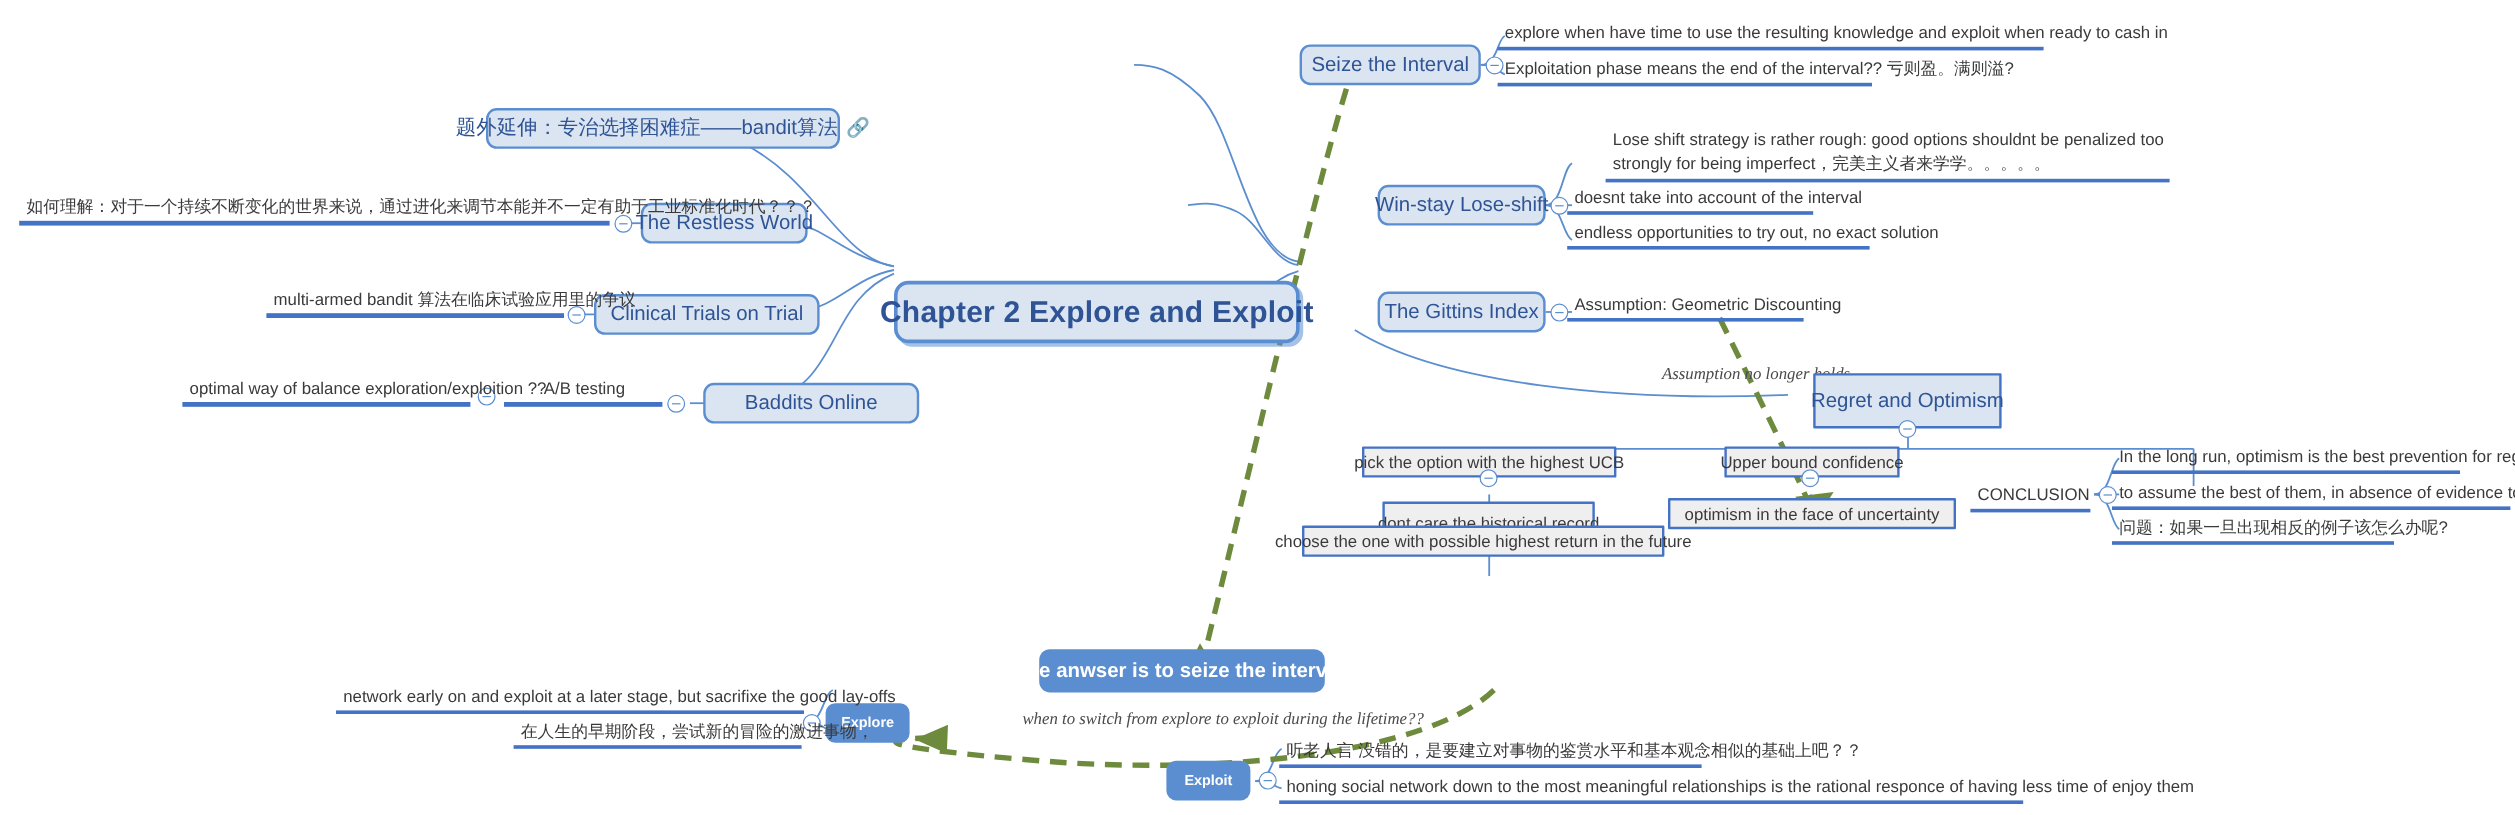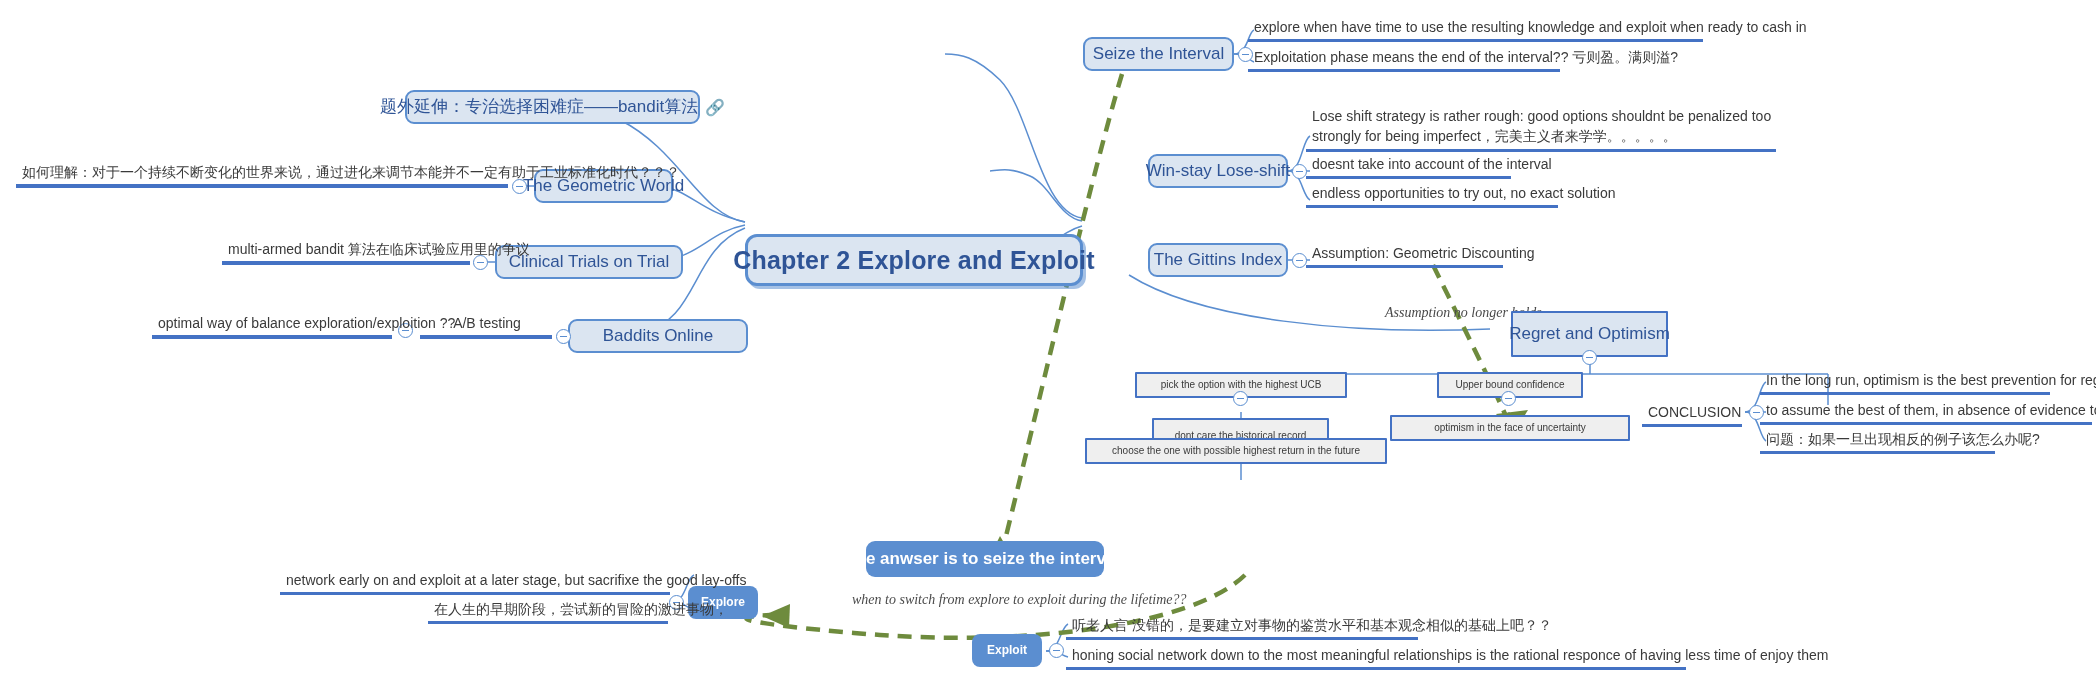--- a/index.html
+++ b/index.html
@@ -68,39 +68,39 @@
     padding:0 16px;
   }
   .filled.small{font-size:12px;border-radius:8px;}
 
   
   .boxed{
     background:#efefef;
     border:2px solid #4472c4;
     border-radius:1px;
     color:#3a3a3a;
-    font-size:10px;
+    font-size:14px;
     padding:0 12px;
   }
   .boxed.lightfill{background:#dbe5f1;color:#2f5496;font-size:17px;}
 
   
   .uline{
     position:absolute;
     box-sizing:border-box;
     color:#3a3a3a;
     font-size:14px;
     line-height:1.45;
     white-space:nowrap;
     border-bottom:4px solid #4472c4;
     padding:0 4px 2px 6px;
     background:transparent;
   }
   .uline.thin{border-bottom-width:3px;}
-  .uline.wrap{white-space:normal;}
+  .uline.wrap{white-space:normal;margin-left:32px;}
 
   
   .annot{
     position:absolute;
     font-family:"Liberation Serif","DejaVu Serif",serif;
     font-style:italic;
     font-size:14px;
     color:#4a4a4a;
     white-space:nowrap;
   }
@@ -199,36 +199,36 @@
   <div class="node root" style="left:745px; top:198px; width:338px; height:52px;">
     <span>Chapter 2 Explore and Exploit</span>
   </div>
 
   <div class="node pill" style="left:405px; top:90px; width:295px; height:34px;">
     <span>题外延伸：专治选择困难症——bandit算法</span>
     <span class="clipicon">🔗</span>
   </div>
 
   <div class="node pill" style="left:534px; top:169px; width:139px; height:34px;">
-    <span>The Geometric World</span>
+    <span>The Restless World</span>
   </div>
   <div class="toggle" style="left:512px; top:179px;"></div>
   <div class="uline" style="left:16px; top:162px; width:492px; text-align:left;">
     <span>如何理解：对于一个持续不断变化的世界来说，通过进化来调节本能并不一定有助于工业标准化时代？？？</span>
   </div>
 
   <div class="node pill" style="left:495px; top:245px; width:188px; height:34px;">
     <span>Clinical Trials on Trial</span>
   </div>
   <div class="toggle" style="left:473px; top:255px;"></div>
   <div class="uline" style="left:222px; top:239px; width:248px; text-align:center;">
     <span>multi-armed bandit 算法在临床试验应用里的争议</span>
   </div>
 
-  <div class="node pill" style="left:568px; top:319px; width:180px; height:34px;">
+  <div class="node pill" style="left:586px; top:319px; width:180px; height:34px;">
     <span>Baddits Online</span>
   </div>
   <div class="toggle" style="left:556px; top:329px;"></div>
   <div class="uline" style="left:420px; top:313px; width:132px; text-align:center;">
     <span>A/B testing</span>
   </div>
   <div class="toggle" style="left:398px; top:323px;"></div>
   <div class="uline" style="left:152px; top:313px; width:240px; text-align:center;">
     <span>optimal way of balance exploration/exploition ??</span>
   </div>

